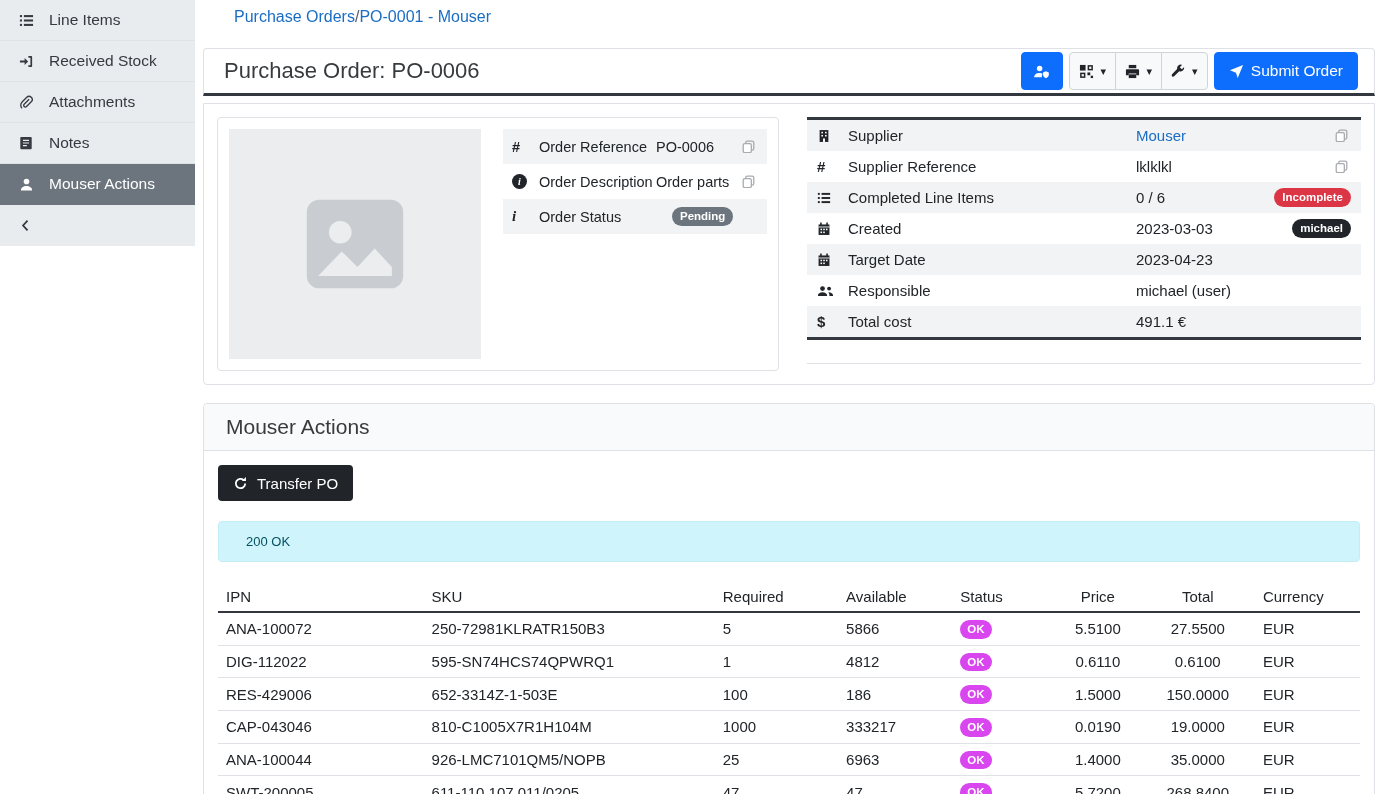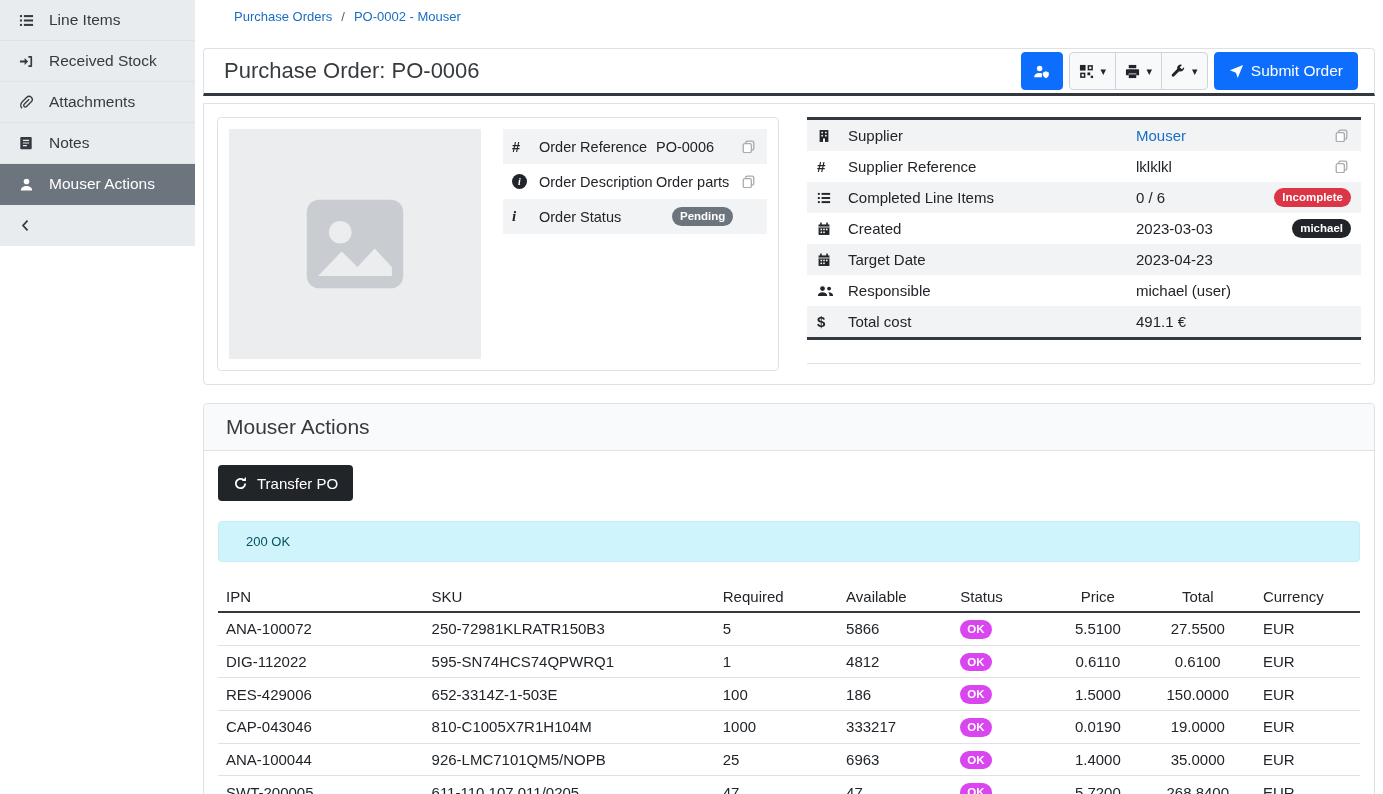--- a/index.html
+++ b/index.html
@@ -20,21 +20,21 @@
   }
   .side-item.active { background: #6c757d; color: #ffffff; border-bottom-color: #6c757d; }
   .sicon { width: 18px; display: flex; justify-content: center; align-items: center; }
   .side-collapse {
     height: 41px; background: #e9ecef; display: flex; align-items: center;
     padding-left: 19px; cursor: pointer;
   }
 
   
   .main { flex: 1; padding: 0 8px; min-width: 0; }
-  .crumbs { height: 33px; display: flex; align-items: center; gap: 9px; padding-left: 31px; font-size: 13px; }
+  .crumbs { height: 33px; display: flex; align-items: center; padding-left: 31px; font-size: 16px; }
   .crumbs a { color: #1a6dc4; text-decoration: none; cursor: pointer; }
   .crumb-sep { color: #5b6067; }
 
   .card { border: 1px solid #dee2e6; border-radius: 4px; background: #fff; }
 
   
   .header-card {
     height: 48px; display: flex; align-items: center; justify-content: space-between;
     padding: 0 16px 0 20px; border-bottom: 3px solid #32383e; border-radius: 4px 4px 0 0; margin-top: 15px;
   }
@@ -182,21 +182,21 @@
           </svg>
       </span>
     </div>
   </aside>
 
   <main class="main">
 
     <nav class="crumbs">
       <a>Purchase Orders</a>
       <span class="crumb-sep">/</span>
-      <a>PO-0002 - Mouser</a>
+      <a>PO-0001 - Mouser</a>
     </nav>
 
     <section class="card header-card">
       <h1 class="page-title">Purchase Order: PO-0006</h1>
       <div class="header-actions">
         <button class="btn btn-primary icon-btn">
           <span>
             <svg viewBox="0 0 18 16" width="17" height="15" fill="#fff">
                 <circle cx="7" cy="4.8" r="2.9"></circle>
                 <path d="M1.2 14.2c0-3 2.6-4.6 5.8-4.6 1.2 0 2.3.2 3.2.7a5.6 5.6 0 0 0-.9 3.9z"></path>

